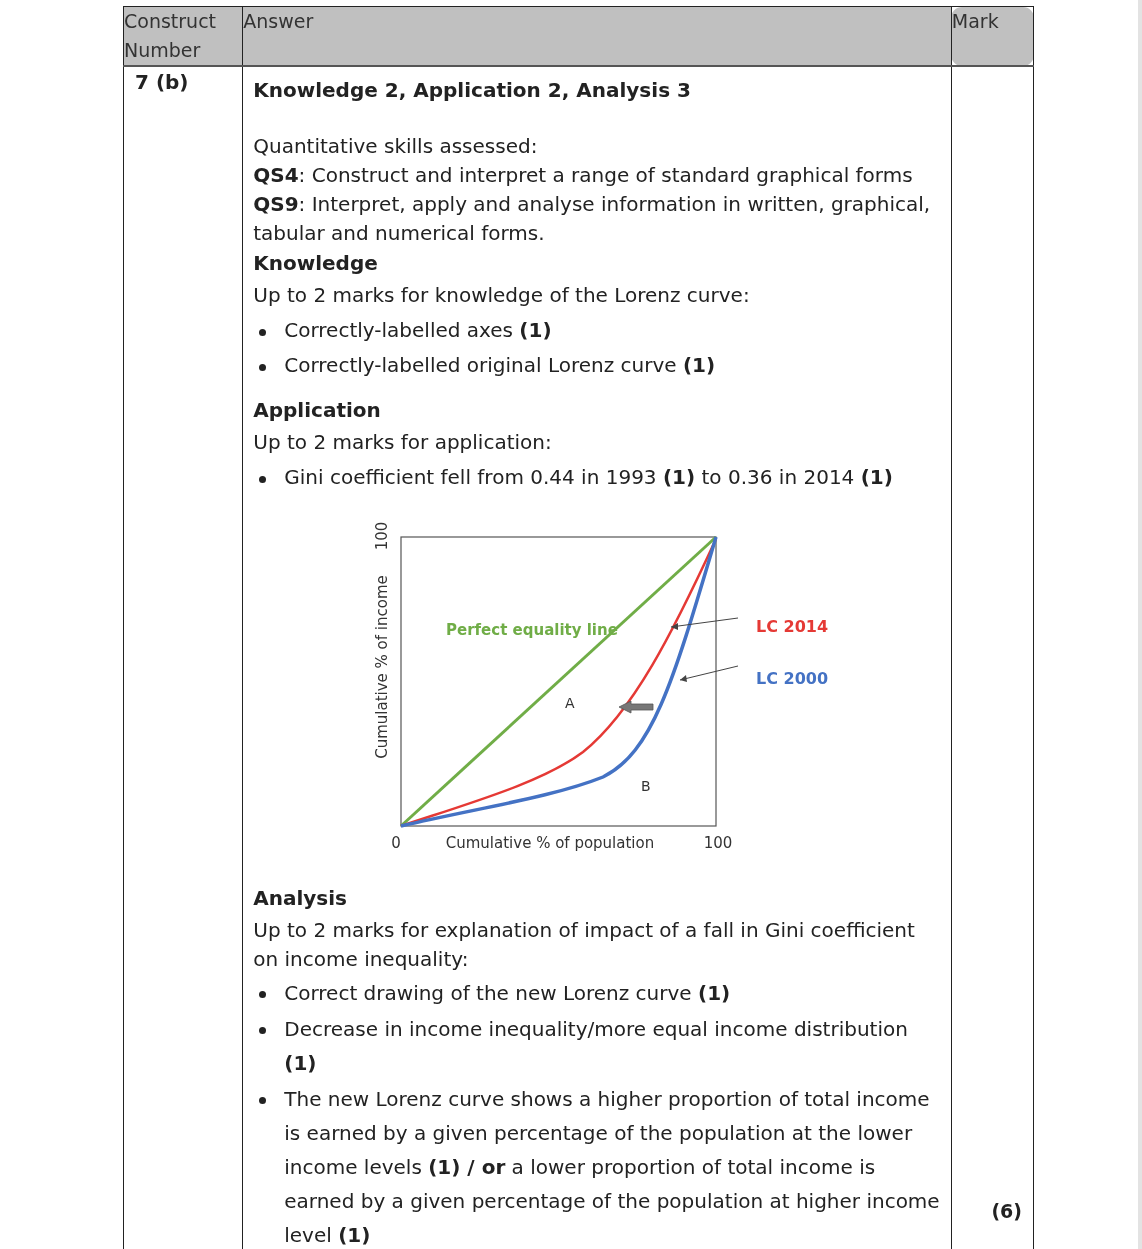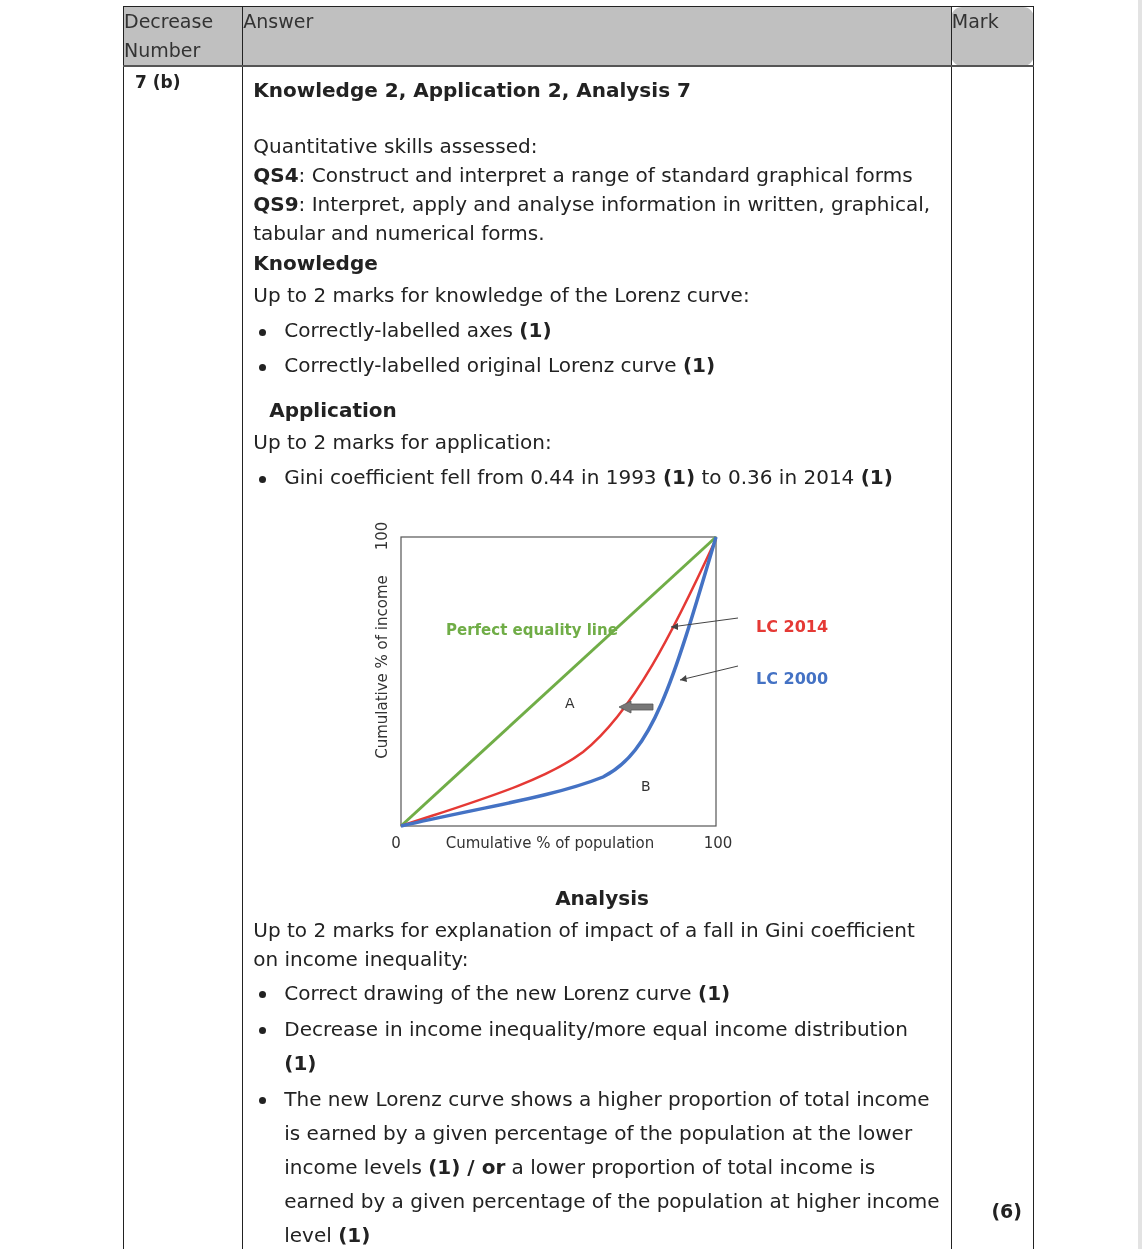--- a/index.html
+++ b/index.html
@@ -26,21 +26,21 @@
       font-size: 19px; color: #333; line-height: 29px;
       border-bottom: 2px solid #555;
     }
     .col-q { width: 119px; }
     .col-a { width: 707px; }
     .col-m { width: 82px; }
     .hq { padding: 1px 0 0 11px; }
     .ha { padding: 1px 0 0 10px; }
     .hm { padding: 1px 0 0 9px; border-radius: 11px; }
     tr.body td { height: 1176px; }
-    .qnum { font-weight: bold; font-size: 17px; padding: 2px 0 0 11px; line-height: 26px; }
+    .qnum { font-weight: bold; font-size: 20px; padding: 2px 0 0 11px; line-height: 26px; }
     .answer { position: relative; }
     .ans-inner { padding: 6px 0 0 10px; font-size: 20px; line-height: 29px; color: #222; }
     .b { font-weight: bold; }
     .title { font-weight: bold; margin-top: 0px; }
     .qs-block { margin-top: 27px; }
     .section-h { font-weight: bold; margin-top: 18px; }
     .section-h.k { margin-top: 1px; }
     .intro { margin-top: 3px; }
     ul.blist { list-style: none; margin: 0; padding: 0; }
     ul.blist li { position: relative; padding-left: 31px; margin-top: 6px; line-height: 29px; }
@@ -65,48 +65,48 @@
 
 <table class="ms">
   <colgroup>
     <col class="col-q">
       <col class="col-a">
       <col class="col-m">
   </colgroup>
   <tbody>
       <tr class="head">
     <td class="hq">
-      <div>Decrease</div>
+      <div>Construct</div>
       <div>Number</div>
     </td>
     <td class="ha">Answer</td>
     <td class="hm">Mark</td>
   </tr>
   <tr class="body">
     <td>
       <div class="qnum">7 (b)</div>
     </td>
     <td class="answer">
       <div class="ans-inner">
-        <div class="title" style="margin-top:3px;">Knowledge 2, Application 2, Analysis 7</div>
+        <div class="title" style="margin-top:3px;">Knowledge 2, Application 2, Analysis 3</div>
 
         <div class="qs-block">
           <div>Quantitative skills assessed:</div>
           <div><span class="b">QS4</span><span>: Construct and interpret a range of standard graphical forms</span></div>
           <div style="width:680px;"><span class="b">QS9</span><span>: Interpret, apply and analyse information in written, graphical, tabular and numerical forms.</span></div>
         </div>
 
         <div class="section-h k">Knowledge</div>
         <div class="intro">Up to 2 marks for knowledge of the Lorenz curve:</div>
         <ul class="blist">
           <li><span>Correctly-labelled axes </span><span class="b">(1)</span></li>
           <li><span>Correctly-labelled original Lorenz curve </span><span class="b">(1)</span></li>
         </ul>
 
-        <div class="section-h" style="margin-top:16px;margin-left:16px;">Application</div>
+        <div class="section-h" style="margin-top:16px;">Application</div>
         <div class="intro">Up to 2 marks for application:</div>
         <ul class="blist">
           <li><span>Gini coefficient fell from 0.44 in 1993 </span><span class="b">(1)</span><span> to 0.36 in 2014 </span><span class="b">(1)</span></li>
         </ul>
 
         <div class="chart-wrap">
           <svg width="600" height="400" viewBox="0 0 600 400" style="position:absolute; left:0; top:0;">
 
             <text x="134" y="155" transform="rotate(-90 134 155)" text-anchor="middle" font-size="15" fill="#333">Cumulative % of income</text>
             <text x="134" y="24" transform="rotate(-90 134 24)" text-anchor="middle" font-size="15" fill="#333">100</text>
@@ -133,21 +133,21 @@
 
             <text x="503" y="120" font-size="16" font-weight="bold" fill="#e53935">LC 2014</text>
             <text x="503" y="172" font-size="16" font-weight="bold" fill="#4472c4">LC 2000</text>
 
             <text x="143" y="336" text-anchor="middle" font-size="15" fill="#333">0</text>
             <text x="297" y="336" text-anchor="middle" font-size="15" fill="#333">Cumulative % of population</text>
             <text x="465" y="336" text-anchor="middle" font-size="15" fill="#333">100</text>
           </svg>
         </div>
 
-        <div class="section-h" style="margin-top:-28px;text-align:center;">Analysis</div>
+        <div class="section-h" style="margin-top:-28px;">Analysis</div>
         <div class="intro" style="width:690px;">Up to 2 marks for explanation of impact of a fall in Gini coefficient on income inequality:</div>
         <ul class="blist tall" style="width:690px;">
           <li><span>Correct drawing of the new Lorenz curve </span><span class="b">(1)</span></li>
           <li><span>Decrease in income inequality/more equal income distribution </span><span class="b">(1)</span></li>
           <li><span>The new Lorenz curve shows a higher proportion of total income is earned by a given percentage of the population at the lower income levels </span><span class="b">(1) / </span><span class="b">or</span><span> a lower proportion of total income is earned by a given percentage of the population at higher income level </span><span class="b">(1)</span></li>
         </ul>
       </div>
     </td>
     <td class="mark-cell">
       <div class="mark-total">(6)</div>

